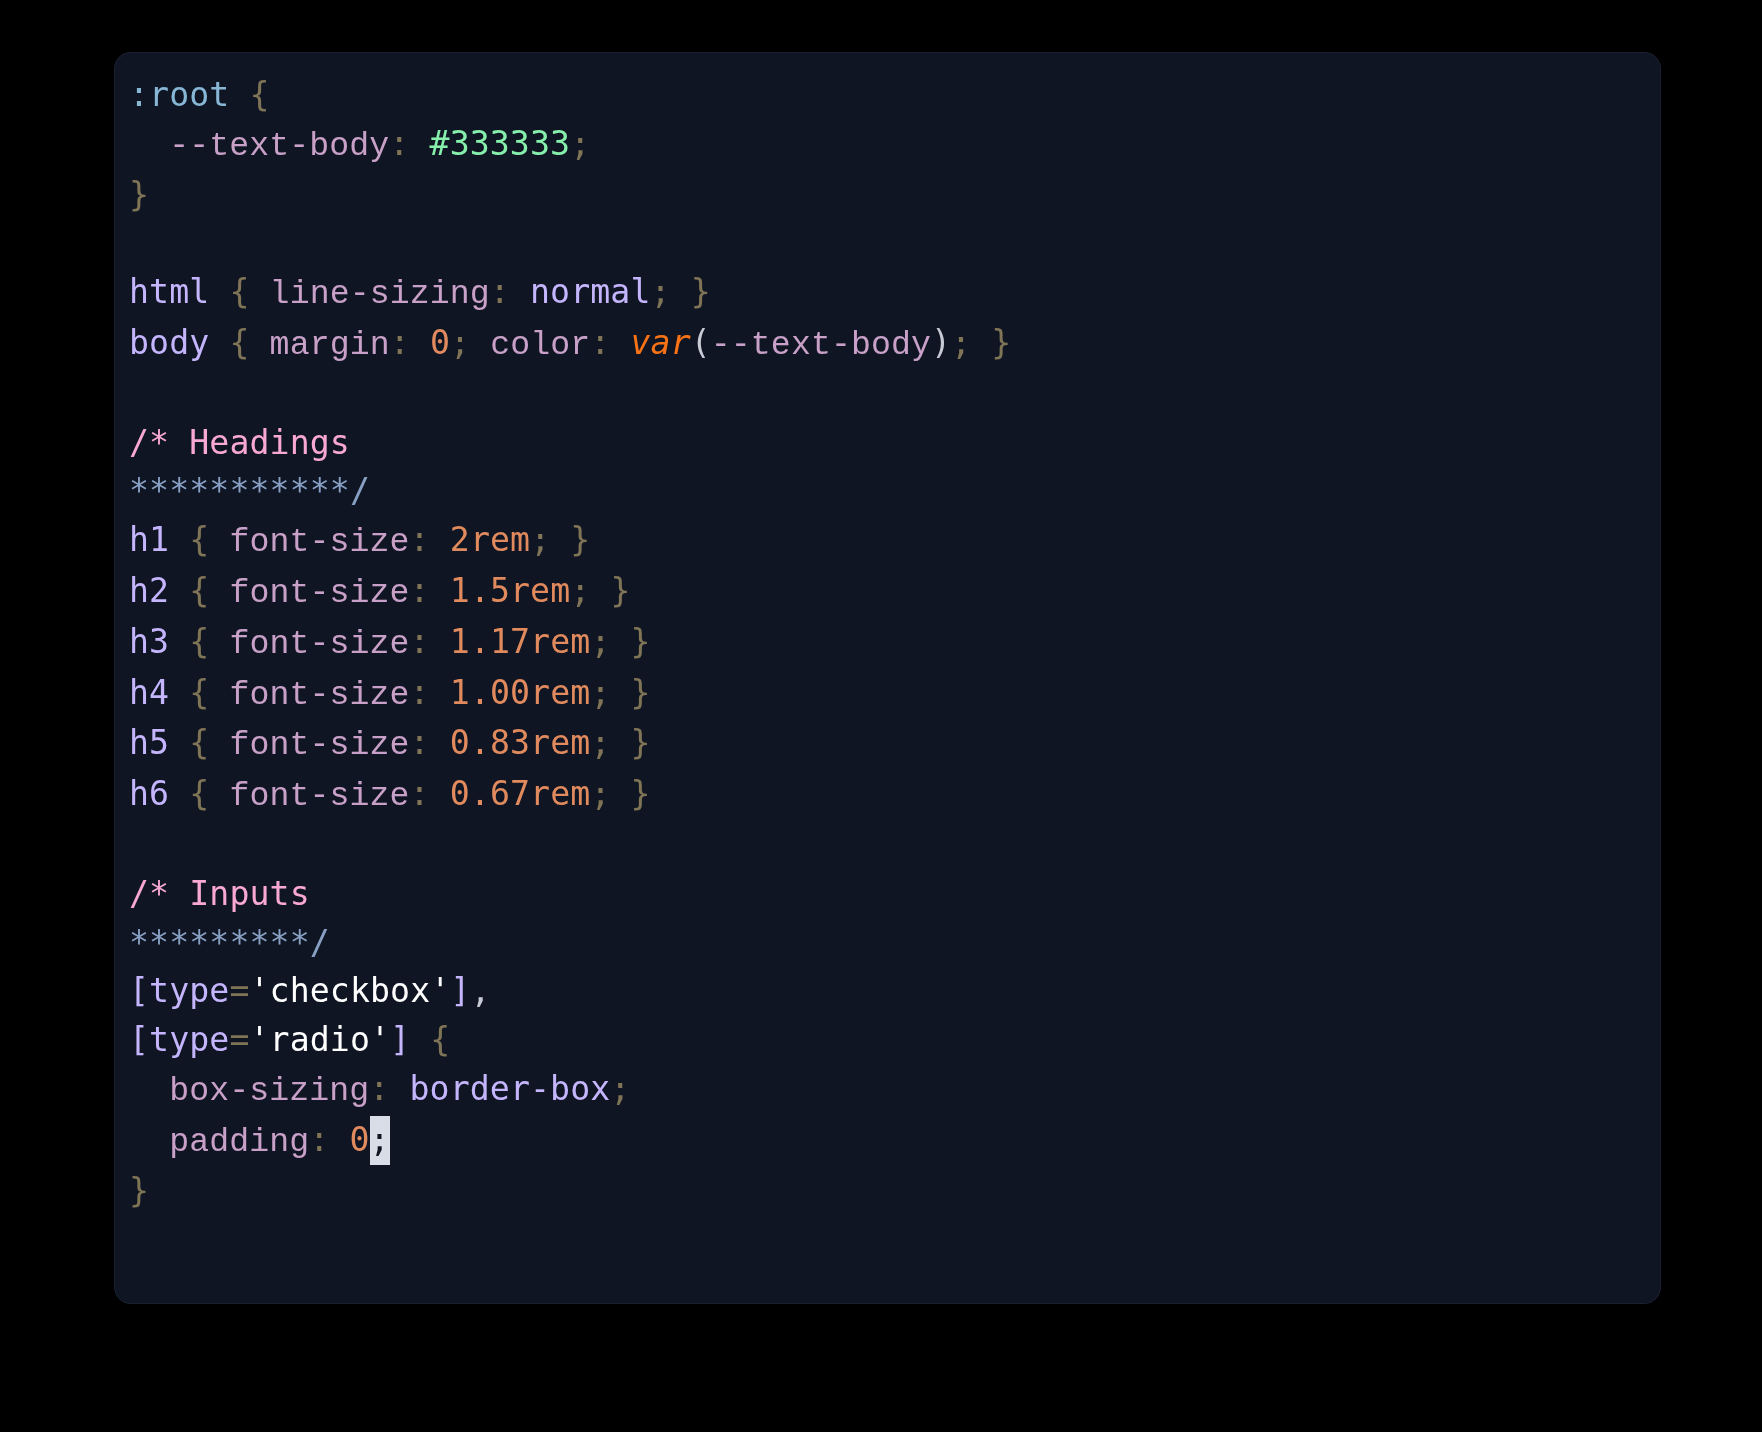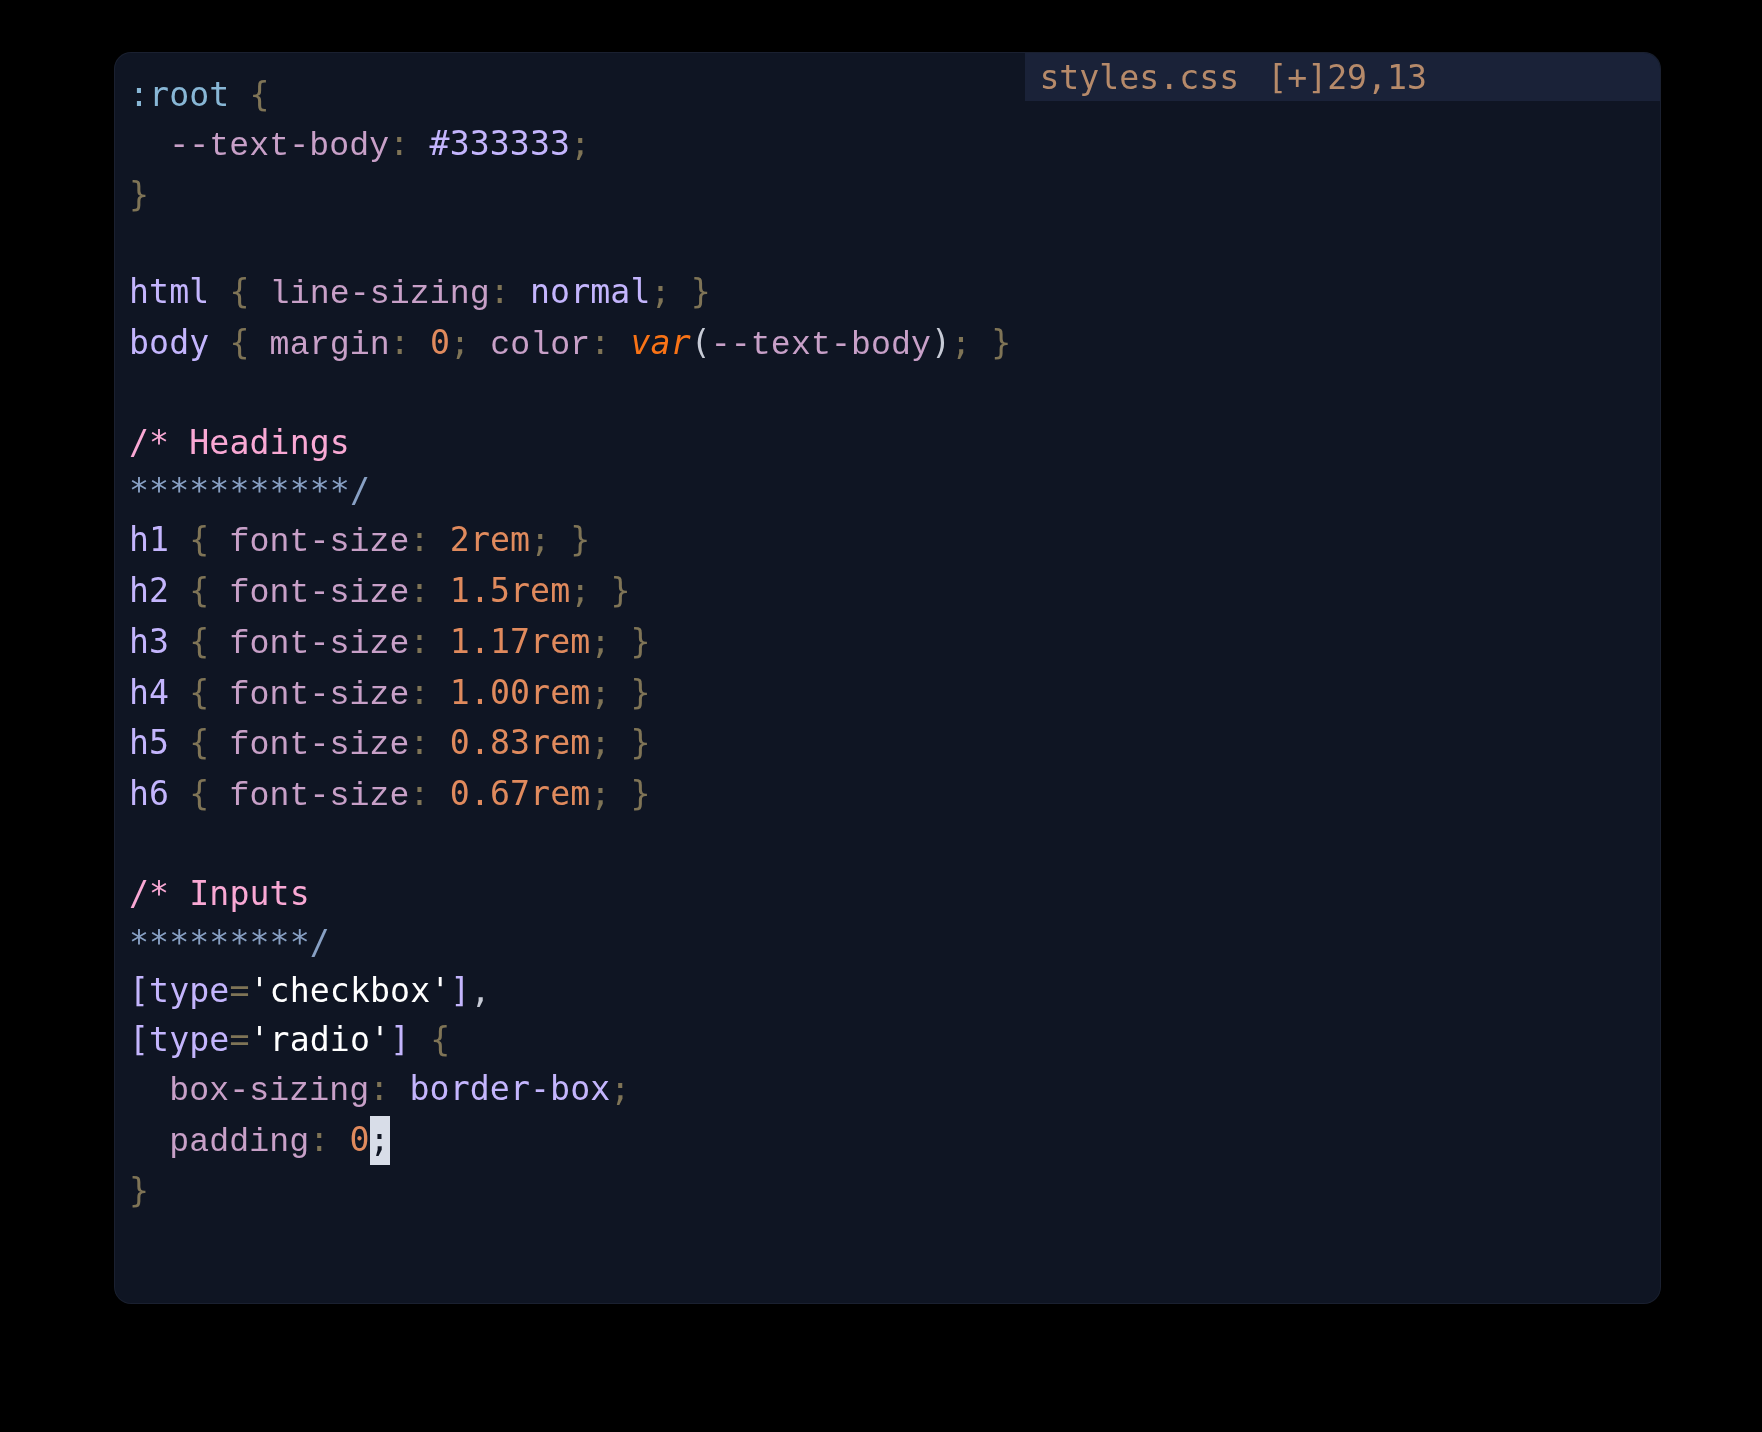--- a/index.html
+++ b/index.html
@@ -18,21 +18,21 @@
     position: absolute;
     left: 115px;
     top: 53px;
     width: 1545px;
     height: 1250px;
     background: #0f1523;
     border-radius: 16px;
     box-shadow: 0 0 0 1px #1a2030;
     overflow: hidden;
     display: flex;
-    flex-direction: row;
+    flex-direction: column;
   }
   .code-area {
     flex: 1;
     padding: 18px 14px 0 14px;
     font-size: 33.2px;
     line-height: 48.8px;
     letter-spacing: 0.1px;
     white-space: pre;
     color: #c7cbd6;
   }
@@ -54,35 +54,26 @@
   .c-default   { color: #c7cbd6; }
   .c-property  { color: #c8a0c8; font-family: Liberation Mono, monospace; } 
   .c-punct     { color: #7f7456; }
   .c-number    { color: #e08a5d; } 
   .c-keyword   { color: #c4b5fd; } 
   .c-comment   { color: #f9a8d4; }
   .c-comment-ast { color: #88a0c4; font-style: normal;}
   .c-string    { color: #ffffff; } 
   .c-pseudo    { color: #88b7d6; } 
   .c-var       { color: #f97316; font-style: italic; }
-  .c-hash      { color: #c4b5fd; margin-top: 19px; }
+  .c-hash      { color: #86efac; margin-top: 19px; }
 
   .cursor-block {
     background: #d8dde8;
     color: #0f1523;
     display: inline-block;
   }
 </style>
 </head>
 <body>
 
 <div class="window">
   <div class="code-area" id="code-area"><div><span class="c-pseudo">:root</span><span class="c-default"> </span><span class="c-punct">{</span></div><div><span class="c-default">  </span><span class="c-property">--text-body</span><span class="c-punct">:</span><span class="c-default"> </span><span class="c-hash">#333333</span><span class="c-punct">;</span></div><div><span class="c-punct">}</span></div><div>&nbsp;</div><div><span class="c-keyword">html</span><span class="c-default"> </span><span class="c-punct">{</span><span class="c-default"> </span><span class="c-property">line-sizing</span><span class="c-punct">:</span><span class="c-default"> </span><span class="c-keyword">normal</span><span class="c-punct">;</span><span class="c-default"> </span><span class="c-punct">}</span></div><div><span class="c-keyword">body</span><span class="c-default"> </span><span class="c-punct">{</span><span class="c-default"> </span><span class="c-property">margin</span><span class="c-punct">:</span><span class="c-default"> </span><span class="c-number">0</span><span class="c-punct">;</span><span class="c-default"> </span><span class="c-property">color</span><span class="c-punct">:</span><span class="c-default"> </span><span class="c-var">var</span><span class="c-default">(</span><span class="c-property">--text-body</span><span class="c-default">)</span><span class="c-punct">;</span><span class="c-default"> </span><span class="c-punct">}</span></div><div>&nbsp;</div><div><span class="c-comment">/* Headings</span></div><div><span class="c-comment-ast">***********/</span></div><div><span class="c-keyword">h1</span><span class="c-default"> </span><span class="c-punct">{</span><span class="c-default"> </span><span class="c-property">font-size</span><span class="c-punct">:</span><span class="c-default"> </span><span class="c-number">2rem</span><span class="c-punct">;</span><span class="c-default"> </span><span class="c-punct">}</span></div><div><span class="c-keyword">h2</span><span class="c-default"> </span><span class="c-punct">{</span><span class="c-default"> </span><span class="c-property">font-size</span><span class="c-punct">:</span><span class="c-default"> </span><span class="c-number">1.5rem</span><span class="c-punct">;</span><span class="c-default"> </span><span class="c-punct">}</span></div><div><span class="c-keyword">h3</span><span class="c-default"> </span><span class="c-punct">{</span><span class="c-default"> </span><span class="c-property">font-size</span><span class="c-punct">:</span><span class="c-default"> </span><span class="c-number">1.17rem</span><span class="c-punct">;</span><span class="c-default"> </span><span class="c-punct">}</span></div><div><span class="c-keyword">h4</span><span class="c-default"> </span><span class="c-punct">{</span><span class="c-default"> </span><span class="c-property">font-size</span><span class="c-punct">:</span><span class="c-default"> </span><span class="c-number">1.00rem</span><span class="c-punct">;</span><span class="c-default"> </span><span class="c-punct">}</span></div><div><span class="c-keyword">h5</span><span class="c-default"> </span><span class="c-punct">{</span><span class="c-default"> </span><span class="c-property">font-size</span><span class="c-punct">:</span><span class="c-default"> </span><span class="c-number">0.83rem</span><span class="c-punct">;</span><span class="c-default"> </span><span class="c-punct">}</span></div><div><span class="c-keyword">h6</span><span class="c-default"> </span><span class="c-punct">{</span><span class="c-default"> </span><span class="c-property">font-size</span><span class="c-punct">:</span><span class="c-default"> </span><span class="c-number">0.67rem</span><span class="c-punct">;</span><span class="c-default"> </span><span class="c-punct">}</span></div><div>&nbsp;</div><div><span class="c-comment">/* Inputs</span></div><div><span class="c-comment-ast">*********/</span></div><div><span class="c-keyword">[</span><span class="c-keyword">type</span><span class="c-punct">=</span><span class="c-string">'checkbox'</span><span class="c-keyword">]</span><span class="c-default">,</span></div><div><span class="c-keyword">[</span><span class="c-keyword">type</span><span class="c-punct">=</span><span class="c-string">'radio'</span><span class="c-keyword">]</span><span class="c-default"> </span><span class="c-punct">{</span></div><div><span class="c-default">  </span><span class="c-property">box-sizing</span><span class="c-punct">:</span><span class="c-default"> </span><span class="c-keyword">border-box</span><span class="c-punct">;</span></div><div><span class="c-default">  </span><span class="c-property">padding</span><span class="c-punct">:</span><span class="c-default"> </span><span class="c-number">0</span><span class="cursor-block">;</span></div><div><span class="c-punct">}</span></div></div>
-  <div class="status-bar">
-    <span class="status-left">
-      <span>styles.css</span>
-      <span style="margin-left:8px;">[+]</span>
-    </span>
-    <span class="status-mid"></span>
-    <span class="status-pos">29,13</span>
-    <span class="status-right">Bot</span>
-  </div>
 </div>
 
 </body></html>

